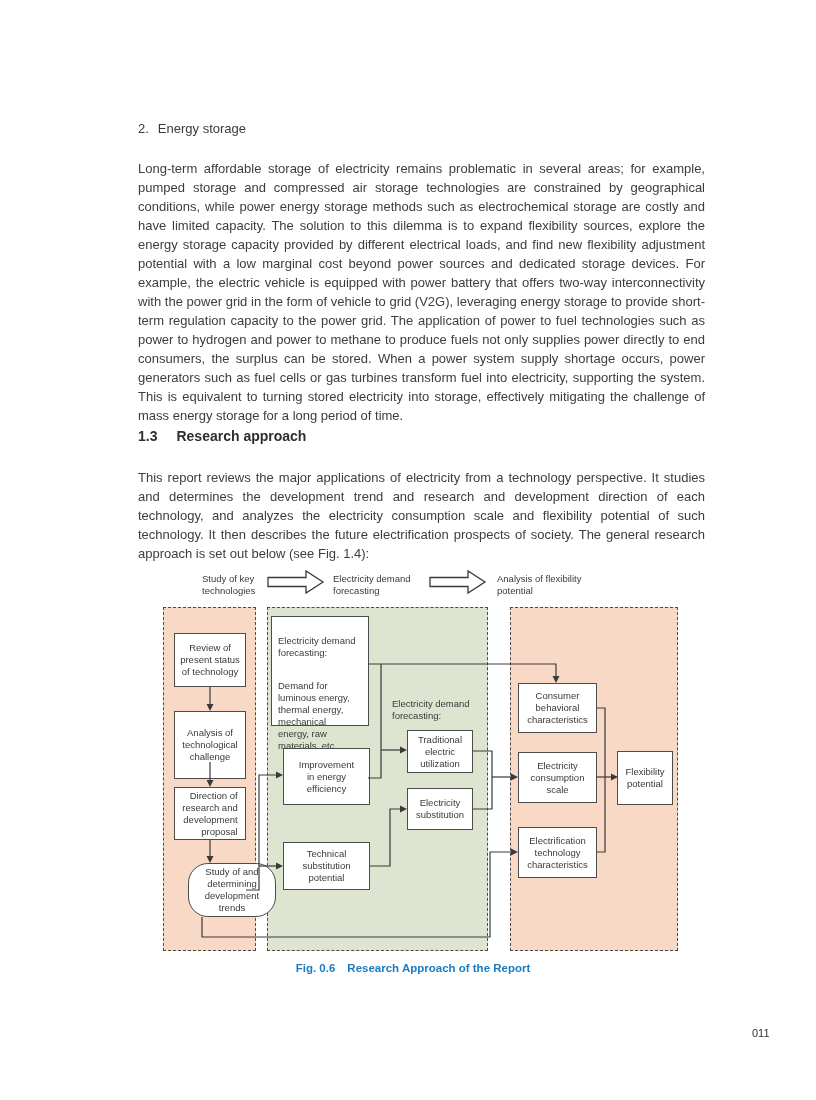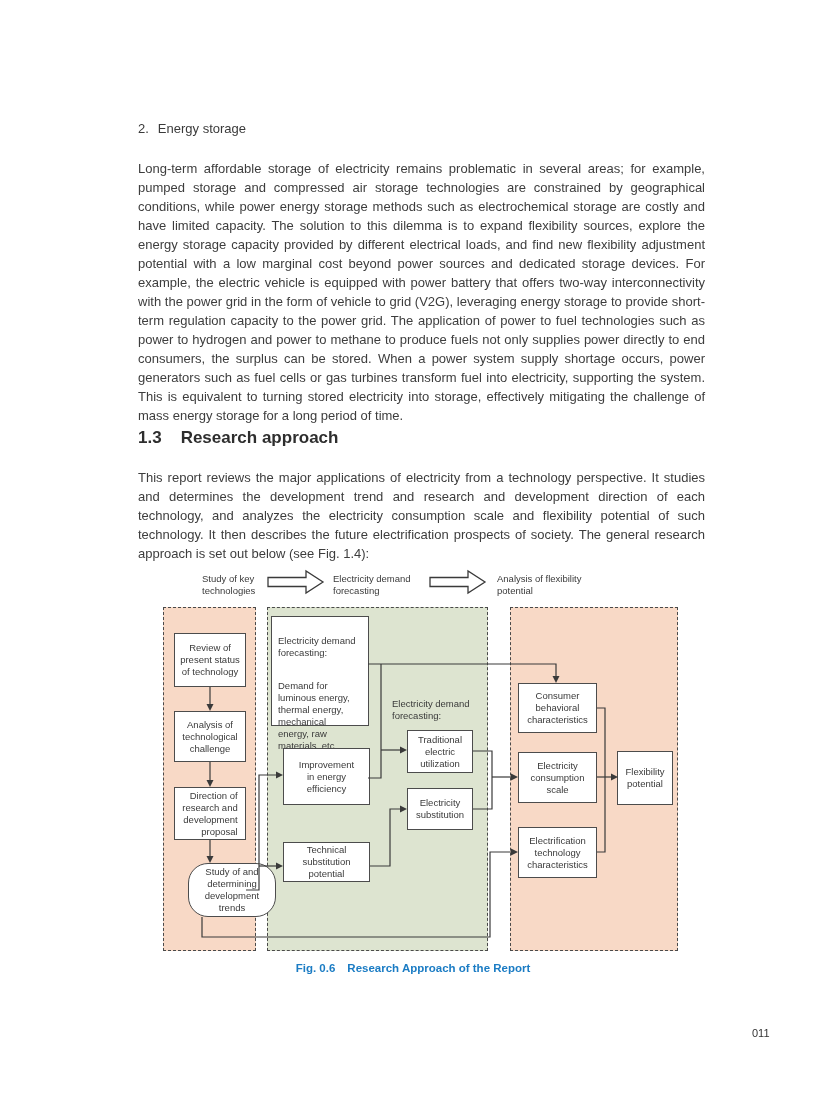--- a/index.html
+++ b/index.html
@@ -20,21 +20,21 @@
   .list-heading .num { margin-right: 9px; }
   .body-para {
     position: absolute; left: 138px; width: 567px;
     font-size: 13px; line-height: 19px; text-align: justify;
     color: #3d3d3d;
   }
   #para1 { top: 159px; }
   #para2 { top: 468px; }
   .section-heading {
     position: absolute; left: 138px; top: 428px;
-    font-size: 17px; font-weight: bold; color: #2e2e2e;
+    font-size: 14px; font-weight: bold; color: #2e2e2e;
   }
   .section-heading .sec-num { margin-right: 19px; }
   
   .diagram {
     position: absolute; left: 160px; top: 565px;
     width: 530px; height: 396px;
   }
   .stage-label {
     position: absolute; font-size: 9.5px; line-height: 12px;
     color: #3a3a3a; white-space: pre-line;
@@ -99,21 +99,21 @@
     <div class="stage-label" style="left:337px; top:8px;">Analysis of flexibility
 potential</div>
 
     <div class="panel salmon" id="panel-left" style="background: rgb(248, 217, 198);"></div>
     <div class="panel green" id="panel-middle" style="background: rgb(221, 228, 208);"></div>
     <div class="panel salmon" id="panel-right" style="background: rgb(248, 217, 198);"></div>
 
     <div class="node" style="left:14px; top:68px;  width:72px; height:54px;">Review of
 present status
 of technology</div>
-    <div class="node" style="left:14px; top:146px; width:72px; height:51px;">Analysis of
+    <div class="node" style="left:14px; top:146px; width:72px; height:68px;">Analysis of
 technological
 challenge</div>
     <div class="node" style="left:14px; top:222px; width:72px; height:53px;text-align:right;">Direction of
 research and
 development
 proposal</div>
     <div class="node" style="left:28px; top:298px; width:88px; height:54px;border-radius:20px;">Study of and
 determining
 development
 trends</div>
@@ -126,21 +126,21 @@
 thermal energy,
 mechanical
 energy, raw
 materials, etc.</div>
     </div>
     <div class="float-label" style="left:232px; top:133px; width:90px;">Electricity demand
 forecasting:</div>
     <div class="node" style="left:123px; top:183px; width:87px; height:57px;">Improvement
 in energy
 efficiency</div>
-    <div class="node" style="left:123px; top:277px; width:87px; height:40px;">Technical
+    <div class="node" style="left:123px; top:277px; width:87px; height:48px;">Technical
 substitution
 potential</div>
     <div class="node" style="left:247px; top:165px; width:66px; height:43px;">Traditional
 electric
 utilization</div>
     <div class="node" style="left:247px; top:223px; width:66px; height:42px;">Electricity
 substitution</div>
 
     <div class="node" style="left:358px; top:118px; width:79px; height:50px;">Consumer
 behavioral

